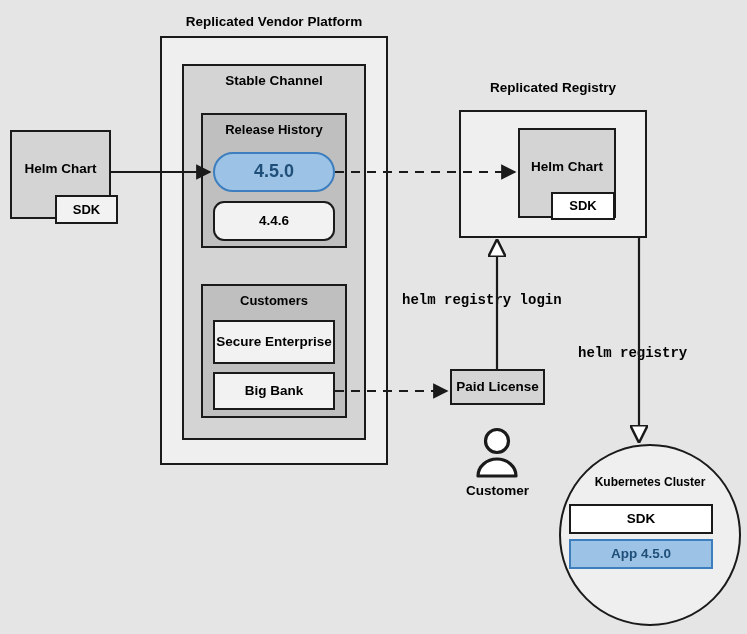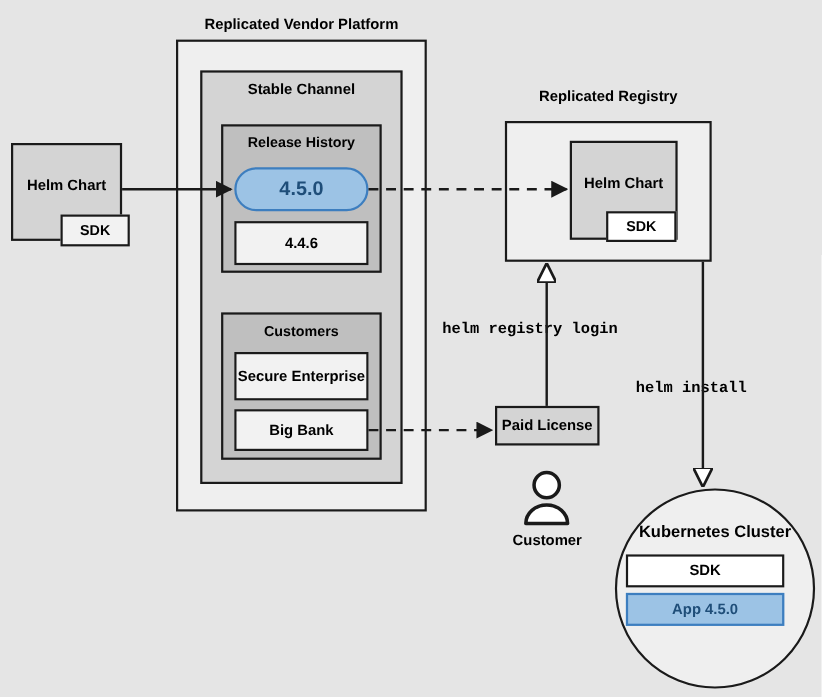--- a/index.html
+++ b/index.html
@@ -101,21 +101,21 @@
   </div>
 
   <div class="abs box fill-dark" style="left:201px; top:113px; width:146px; height:135px; display:block;">
     <div class="container-title" style="font-size:13px;">Release History</div>
   </div>
 
   <div class="abs box fill-blue" style="left:213px; top:152px; width:122px; height:40px; font-size:18px;border-radius:20px;">
     <span>4.5.0</span>
   </div>
 
-  <div class="abs box fill-offwhite" style="left:213px; top:201px; width:122px; height:40px; font-size:13.5px;">
+  <div class="abs box fill-offwhite" style="left:213px; top:201px; width:122px; height:40px; font-size:13.5px;border-radius:11px;">
     <span>4.4.6</span>
   </div>
 
   <div class="abs box fill-dark" style="left:201px; top:284px; width:146px; height:134px; display:block;">
     <div class="container-title" style="font-size:13px;">Customers</div>
   </div>
 
   <div class="abs box fill-offwhite" style="left:213px; top:372px; width:122px; height:38px; font-size:13.5px;">
     <span>Big Bank</span>
   </div>
@@ -135,32 +135,32 @@
 
   <div class="abs box fill-med" style="left:450px; top:369px; width:95px; height:36px; font-size:13.5px;">
     <span>Paid License</span>
   </div>
 
   <div class="caption" style="left:440px; top:483px; width:115px; font-size:13.5px;">
     <div>Customer</div>
   </div>
 
   <div class="abs circle" style="left:559px; top:444px; width:182px; height:182px;"></div>
-  <div class="caption" style="left:559px; top:475px; width:182px; font-size:15px;text-align:center;">Kubernetes Cluster</div>
+  <div class="caption" style="left:559px; top:475px; width:182px; font-size:12px;text-align:center;">Kubernetes Cluster</div>
 
   <div class="abs box fill-white" style="left:569px; top:504px; width:144px; height:30px; font-size:13.5px;">
     <span>SDK</span>
   </div>
   <div class="abs box fill-blue" style="left:569px; top:539px; width:144px; height:30px; font-size:13.5px;">
     <span>App 4.5.0</span>
   </div>
 
   <div class="mono" style="left:402px; top:292px; font-size:14px;">helm registry login</div>
 
-  <div class="mono" style="left:578px; top:345px; font-size:14px;">helm install</div>
+  <div class="mono" style="left:578px; top:345px; font-size:14px;">helm registry</div>
 
   <svg class="overlay">
     <defs>
       <marker id="solidArrow" viewBox="0 0 10 10" refX="9" refY="5" markerWidth="7" markerHeight="7" orient="auto-start-reverse">
         <path d="M 0 0 L 10 5 L 0 10 z" fill="#1a1a1a"></path>
       </marker>
       <marker id="openArrow" viewBox="0 0 10 10" refX="9" refY="5" markerWidth="8" markerHeight="8" orient="auto-start-reverse">
         <path d="M 0 0 L 10 5 L 0 10 z" fill="#ffffff" stroke="#1a1a1a" stroke-width="1.4"></path>
       </marker>
     </defs>

